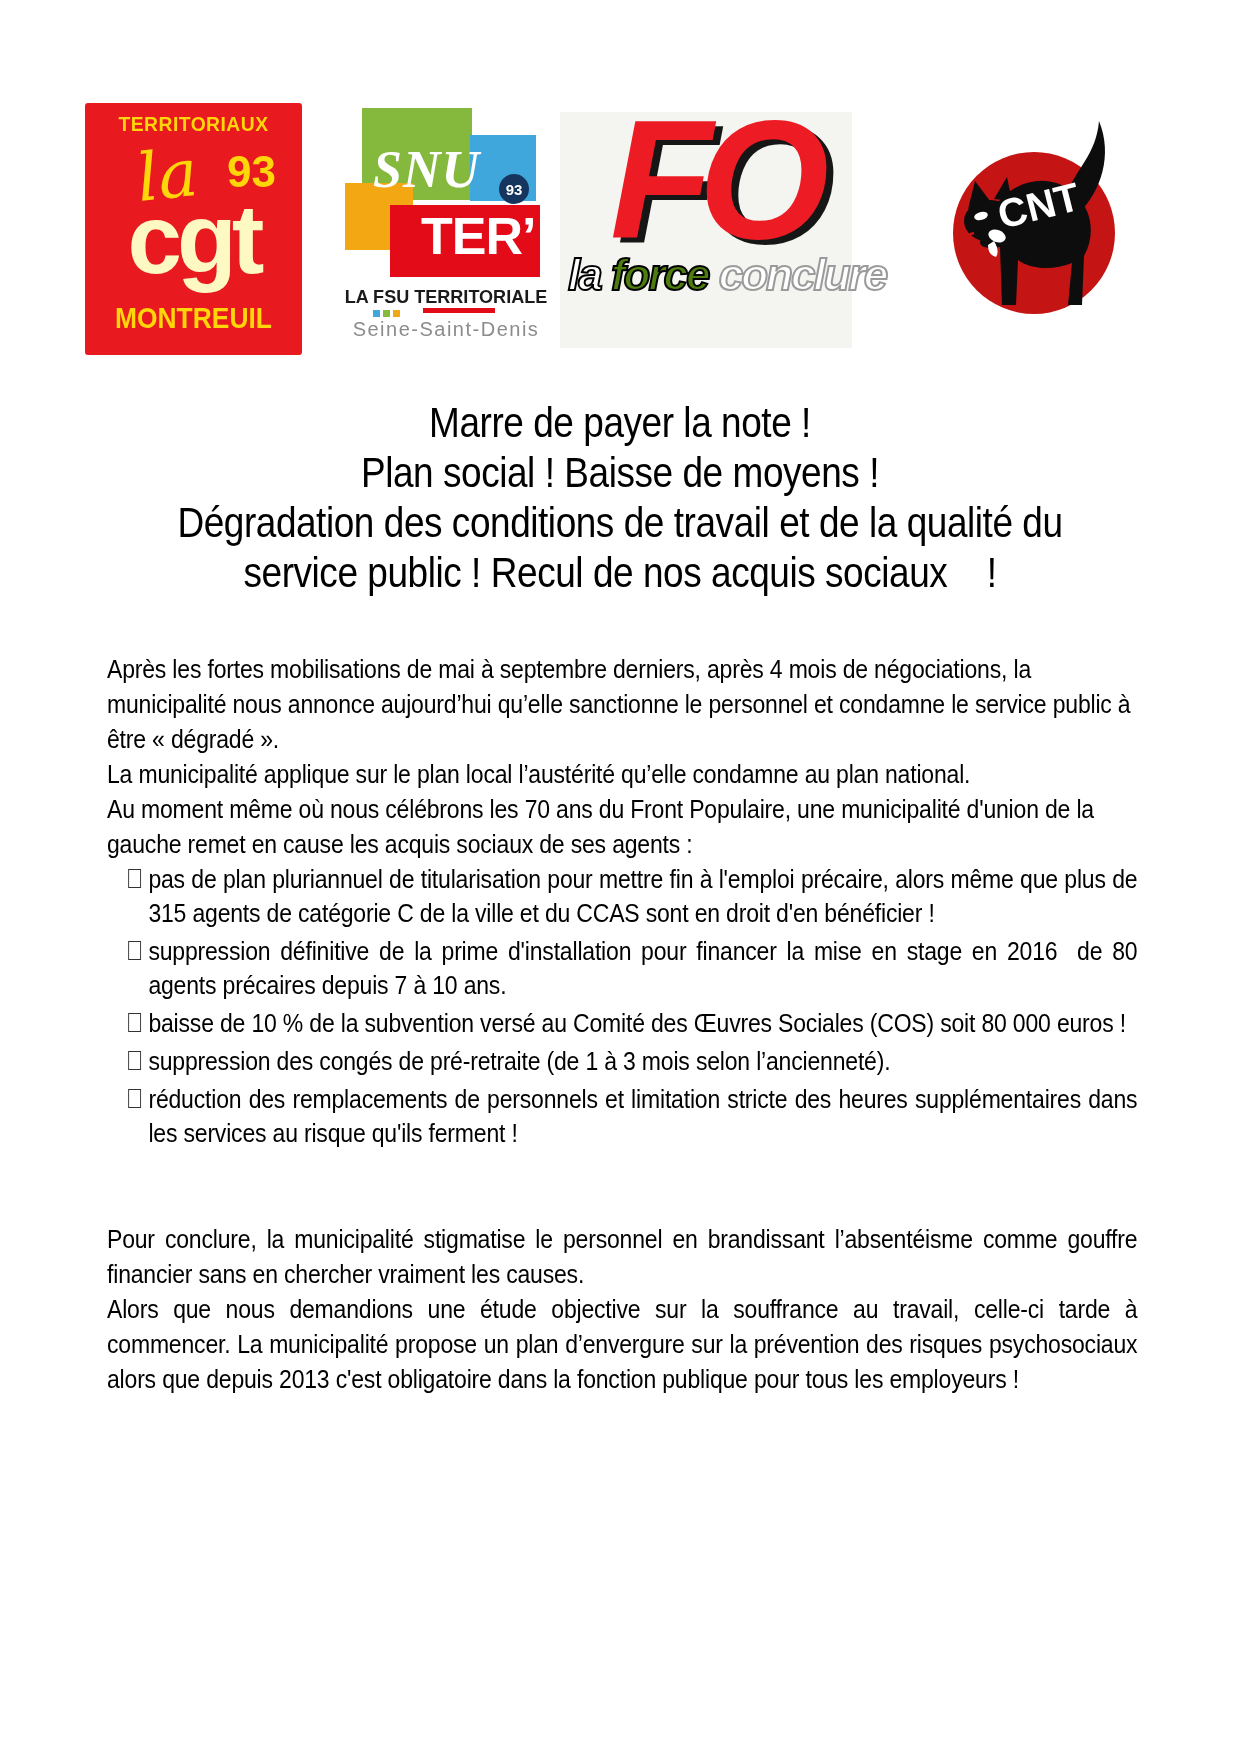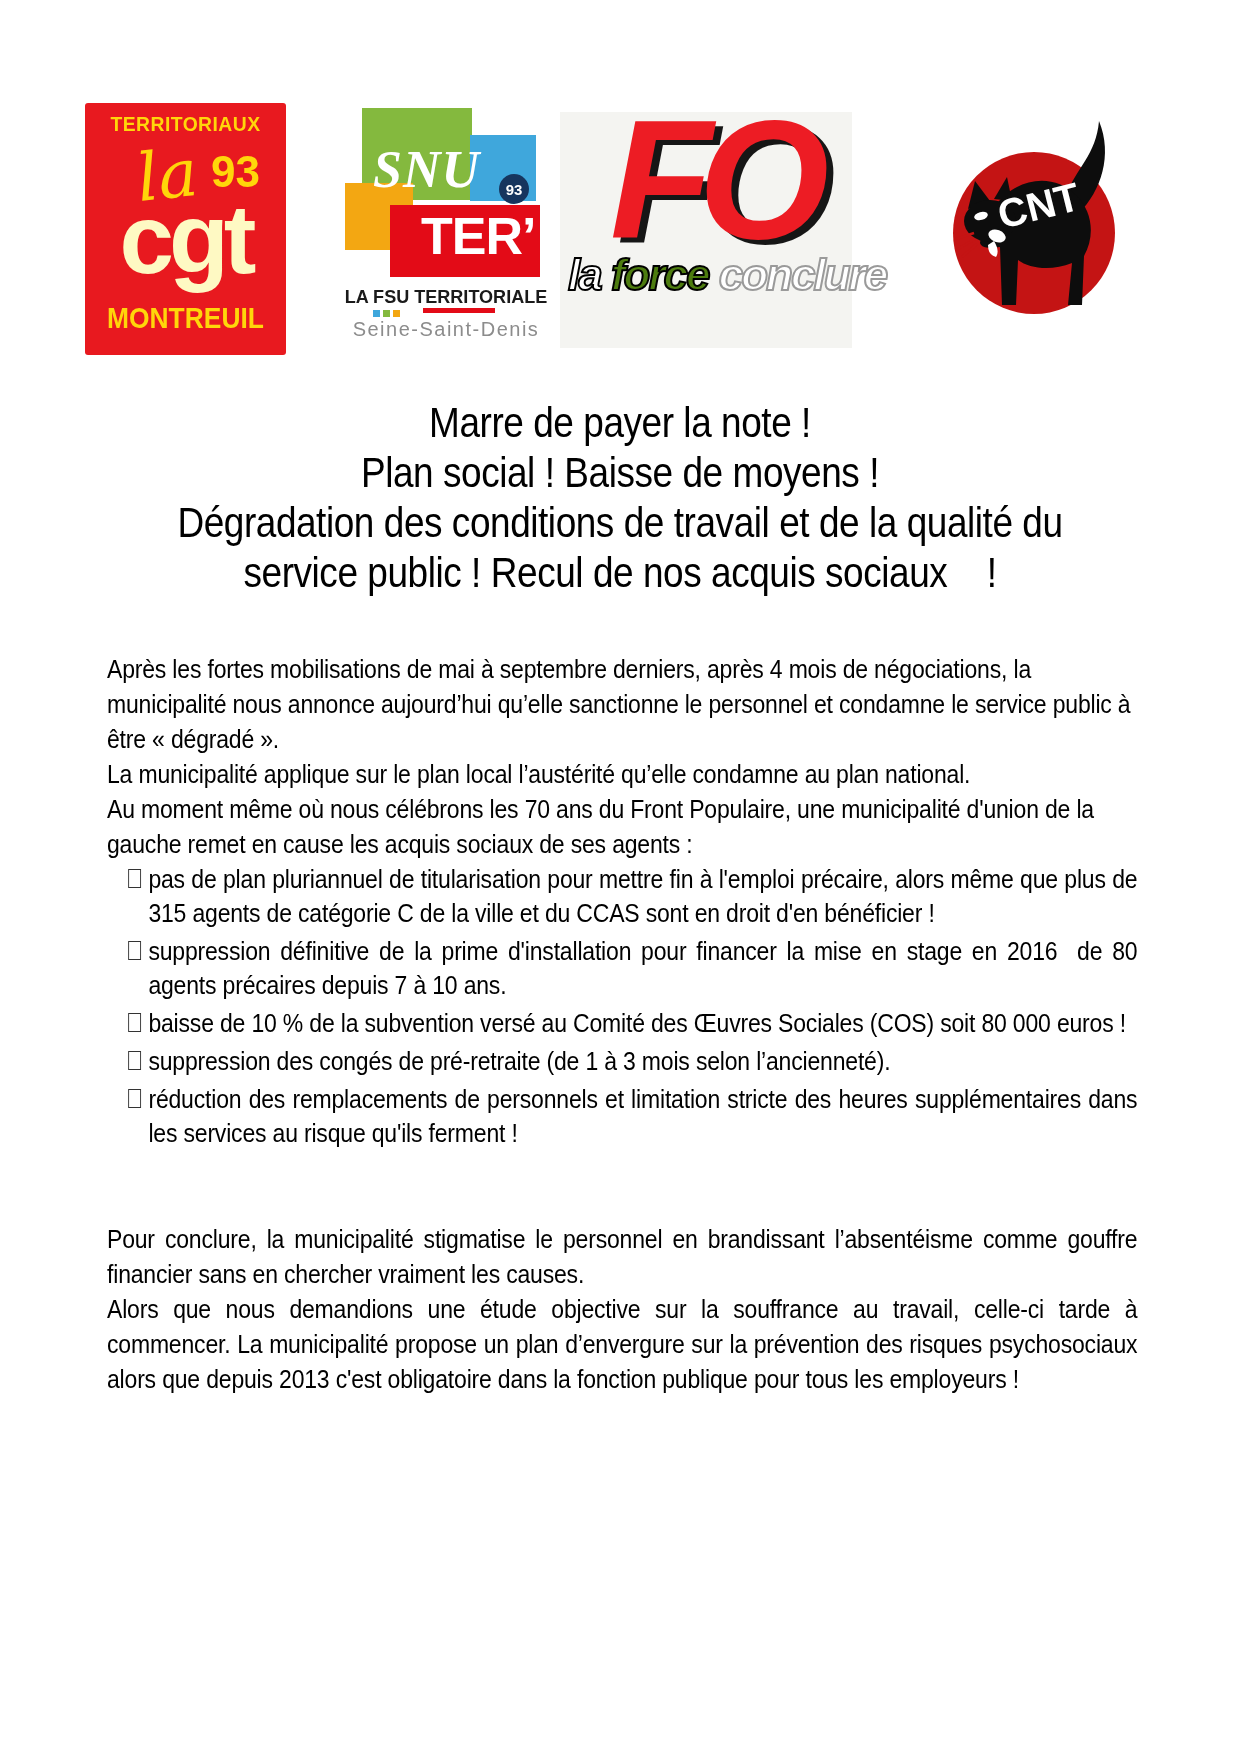--- a/index.html
+++ b/index.html
@@ -3,21 +3,21 @@
 <meta charset="utf-8">
 <style>
   html,body{margin:0;padding:0;background:#ffffff;}
   .page{position:relative;width:1240px;height:1754px;background:#fff;overflow:hidden;
         font-family:"Liberation Sans",sans-serif;color:#111;}
 
   
   .logos{position:absolute;left:0;top:0;width:1240px;height:370px;}
 
   
-  .cgt{position:absolute;left:85px;top:103px;width:201px;height:252px;background:#e8191f;border-radius:3px;}
+  .cgt{position:absolute;left:85px;top:103px;width:217px;height:252px;background:#e8191f;border-radius:3px;}
   .cgt .top{position:absolute;left:0;top:9px;width:100%;text-align:center;color:#ffd60a;
             font-weight:bold;font-size:21px;letter-spacing:.5px;transform:scaleX(.92);}
   .cgt .script{position:absolute;left:52px;top:34px;color:#ffd60a;font-family:"DejaVu Serif",serif;
             font-style:italic;font-size:66px;transform:rotate(-6deg);}
   .cgt .num{position:absolute;right:26px;top:44px;color:#ffd60a;font-weight:bold;font-size:44px;}
   .cgt .acr{position:absolute;left:0;top:80px;width:100%;text-align:center;color:#fef9c3;
             font-weight:800;font-size:98px;letter-spacing:-5px;}
   .cgt .city{position:absolute;left:0;top:198px;width:100%;text-align:center;color:#ffd60a;
             font-weight:800;font-size:30px;transform:scaleX(.88);letter-spacing:0px;}
 

